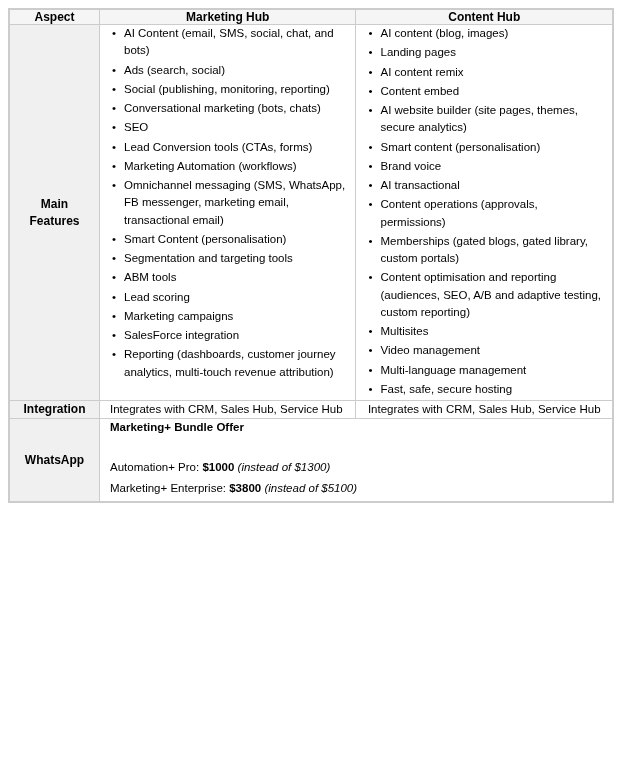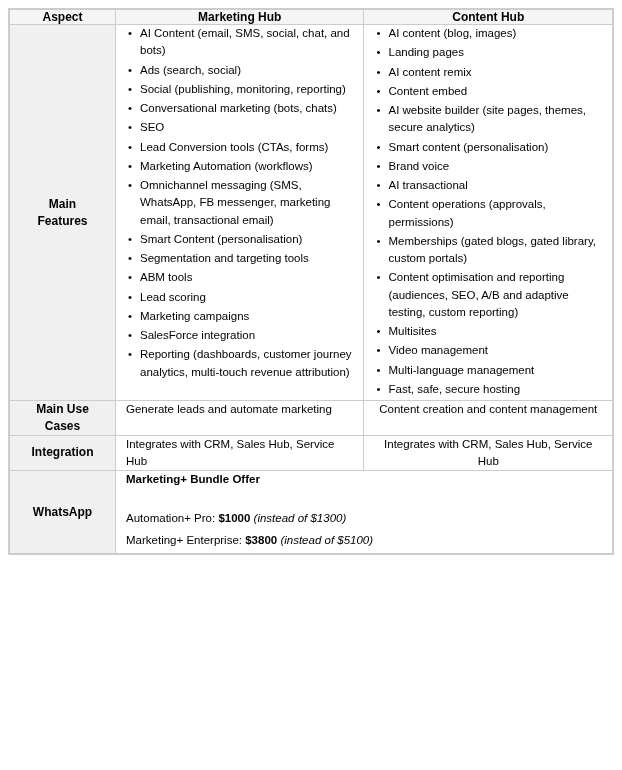--- a/index.html
+++ b/index.html
@@ -27,21 +27,21 @@
       background: #f5f5f5;
       font-weight: bold;
       text-align: center;
       font-size: 12px;
     }
     td.aspect-cell {
       background: #f0f0f0;
       font-weight: bold;
       text-align: center;
       vertical-align: middle;
-      width: 106px;
+      width: 90px;
       font-size: 12px;
       line-height: 1.4;
     }
     td.content-cell {
       vertical-align: top;
       font-size: 11.5px;
       line-height: 1.5;
     }
     ul {
       list-style: none;
@@ -132,29 +132,20 @@
               <li>Memberships (gated blogs, gated library, custom portals)</li>
               <li>Content optimisation and reporting (audiences, SEO, A/B and adaptive testing, custom reporting)</li>
               <li>Multisites</li>
               <li>Video management</li>
               <li>Multi-language management</li>
               <li>Fast, safe, secure hosting</li>
             </ul>
         </td>
       </tr>
 
-      <tr>
-        <td class="aspect-cell">Main Use Cases</td>
-        <td class="content-cell">
-          <span>Generate leads and automate marketing</span>
-        </td>
-        <td class="content-cell center-text">
-          <span>Content creation and content management</span>
-        </td>
-      </tr>
 
       <tr>
         <td class="aspect-cell">Integration</td>
         <td class="content-cell">
           <span>Integrates with CRM, Sales Hub, Service Hub</span>
         </td>
         <td class="content-cell center-text">
           <span>Integrates with CRM, Sales Hub, Service Hub</span>
         </td>
       </tr>

